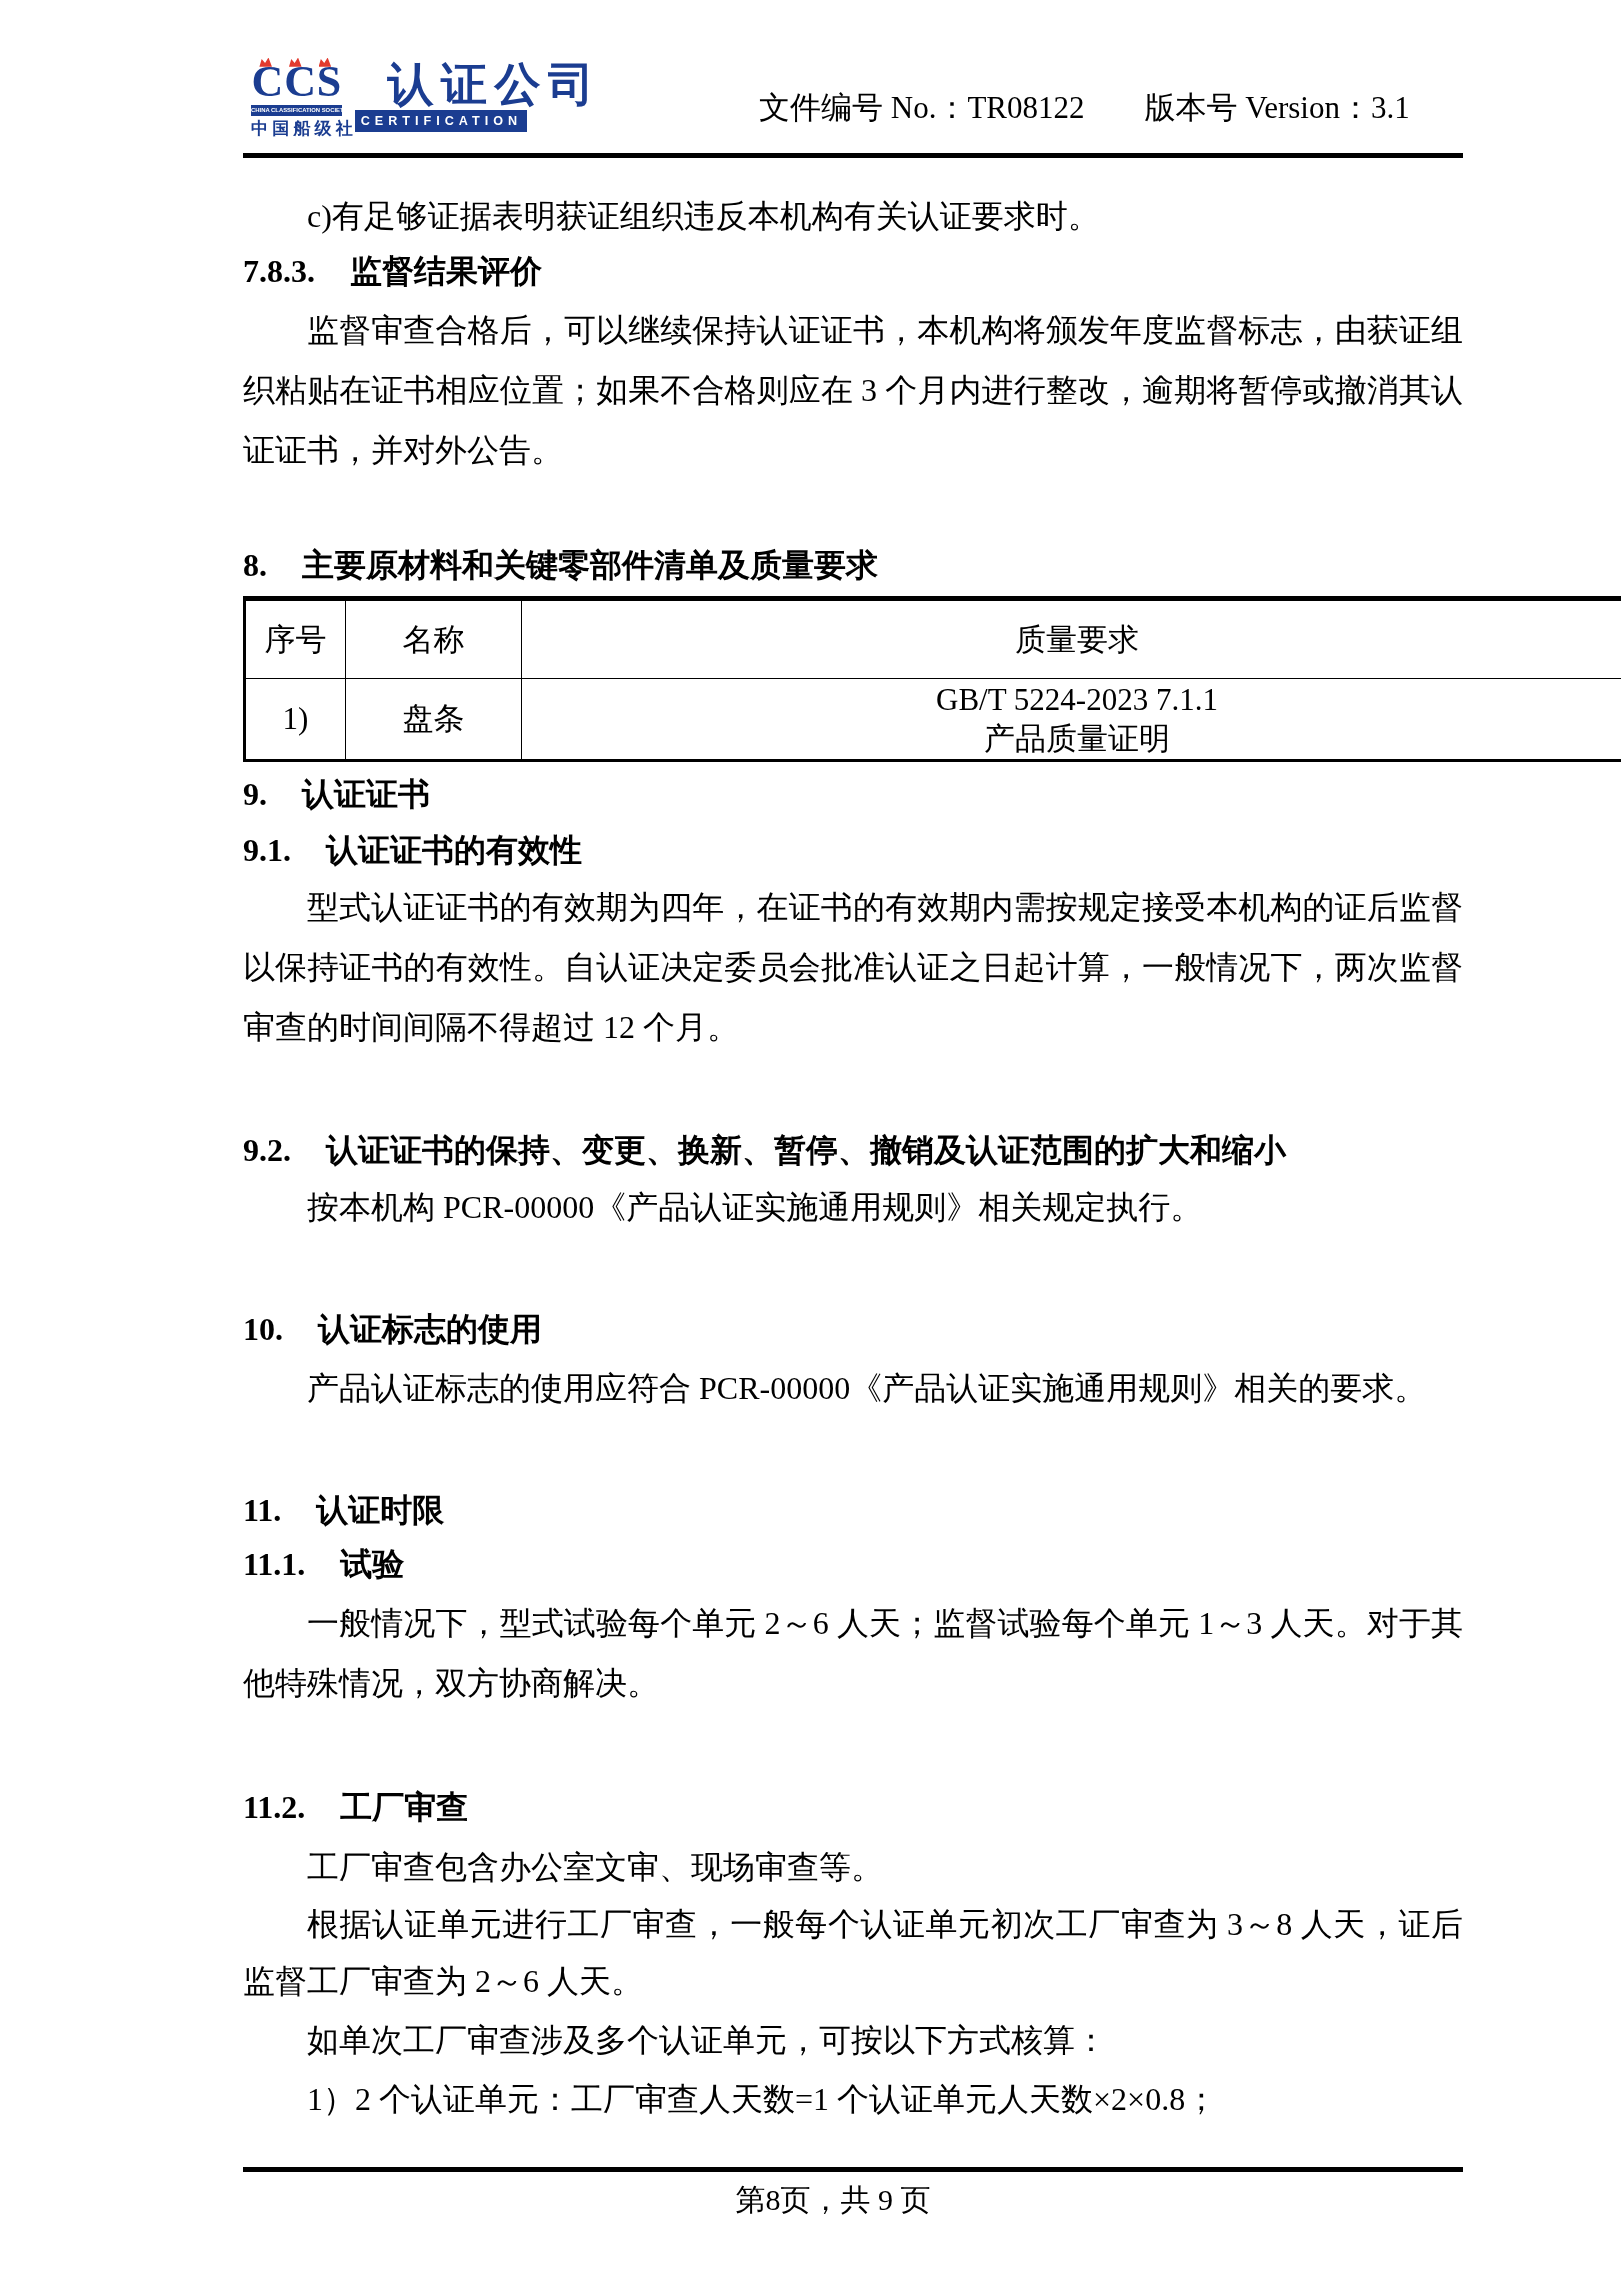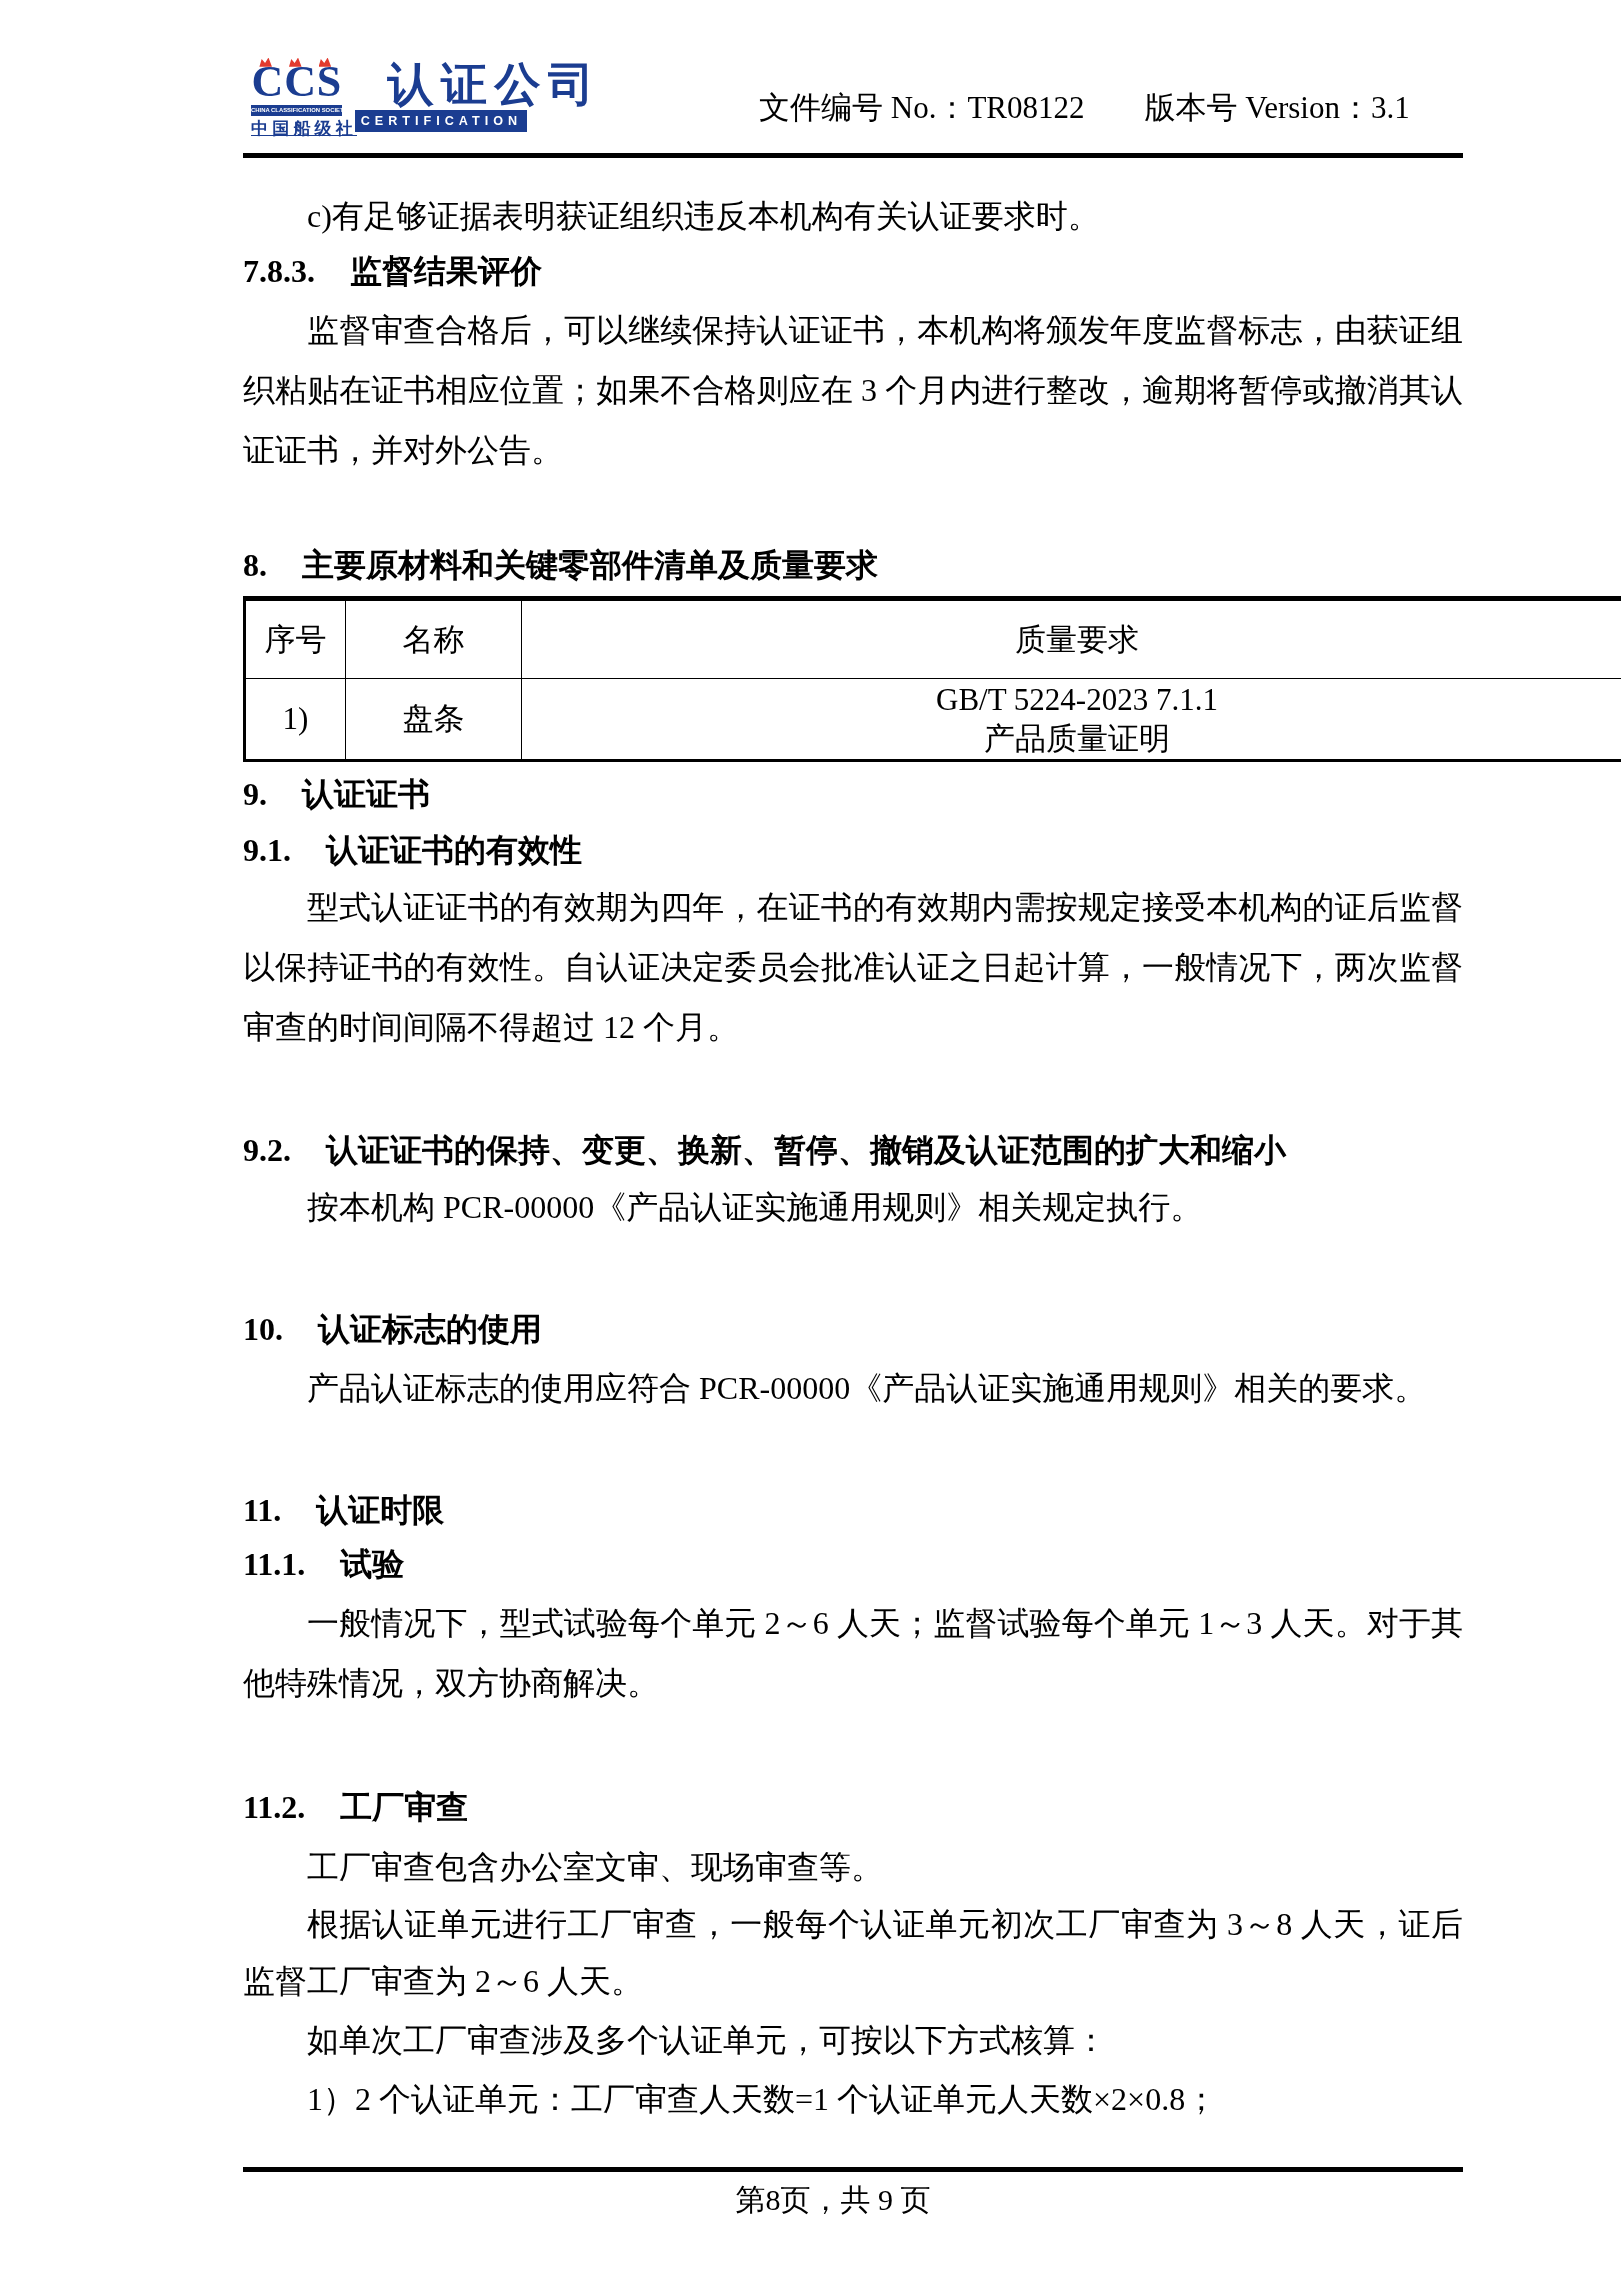--- a/index.html
+++ b/index.html
@@ -14,21 +14,21 @@
   .ccs-word { position:relative; font-family:"Liberation Serif","DejaVu Serif",serif;
               font-weight:700; font-size:44px; line-height:42px; color:var(--navy);
               letter-spacing:0.8px; text-align:right; }
   .ccs-flames { position:absolute; top:-3.4px; left:8.4px; display:flex; gap:17px; }
   .flame { width:12.6px; height:9.2px; background:var(--red);
            clip-path:polygon(0 100%, 18% 15%, 45% 60%, 72% 0, 100% 100%); }
   .ccs-bar { margin-top:1.7px; height:11.7px; background:var(--navy); color:#fff;
              font-family:"Liberation Sans","DejaVu Sans",sans-serif; font-size:5.9px; font-weight:700;
              line-height:11.7px; text-align:center; white-space:nowrap; overflow:hidden; }
   .ccs-cn { margin-top:0.8px; color:var(--navy); font-size:17px; font-weight:700;
-            letter-spacing:4.2px; white-space:nowrap; text-align:center;text-decoration:underline; }
+            letter-spacing:4.2px; white-space:nowrap; text-align:center; }
   .logo-right { display:flex; flex-direction:column; }
   .brand-cn { color:var(--navy); font-size:46px; line-height:47px; font-weight:900; letter-spacing:7.5px; white-space:nowrap;margin-left:32px; }
   .cert-bar { margin-top:1.7px; height:22px; width:172px; background:var(--navy); color:#fff;
               font-family:"Liberation Sans","DejaVu Sans",sans-serif; font-size:12.6px; font-weight:700;
               letter-spacing:5px; line-height:22px; text-align:center; }
   .header-meta { position:absolute; left:759px; top:87px; font-size:31px; white-space:nowrap; }
   .header-meta .meta-gap { display:inline-block; width:60px; }
   .header-rule { position:absolute; left:243px; top:153px; width:1220px; height:5px; background:#000; }
 
   

